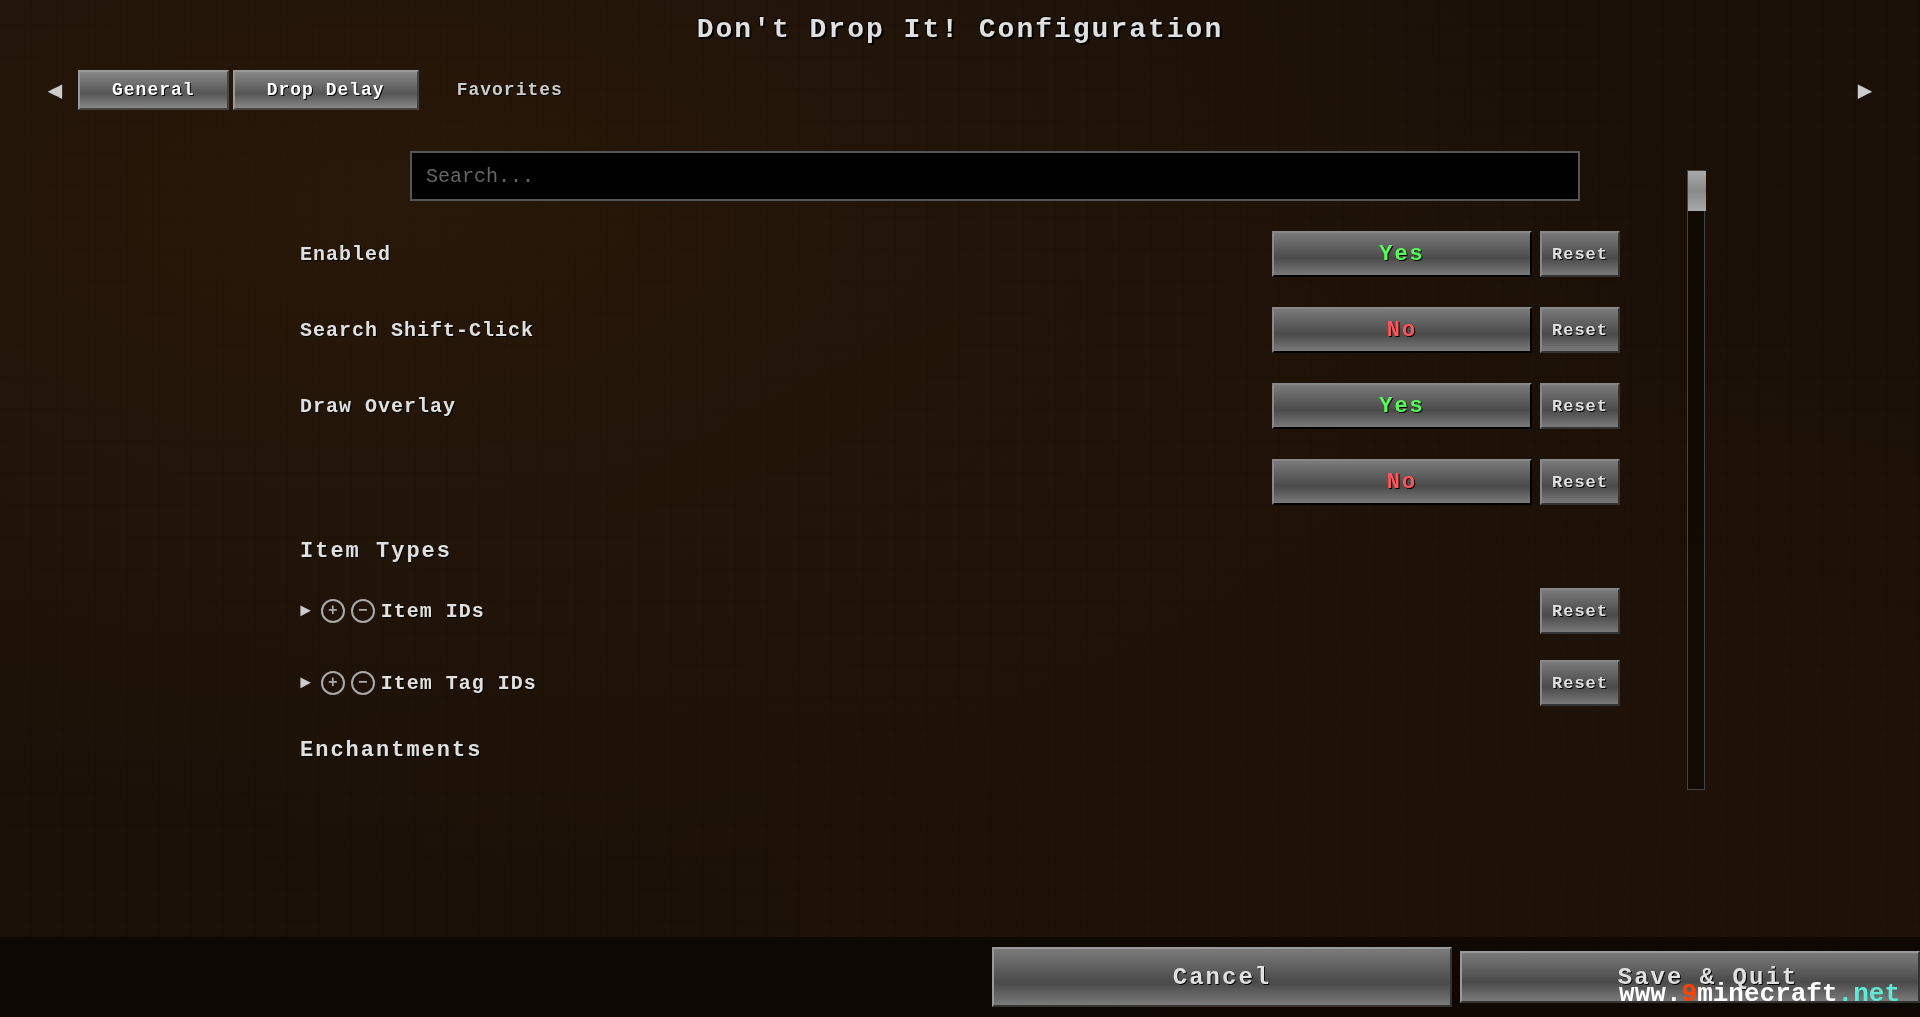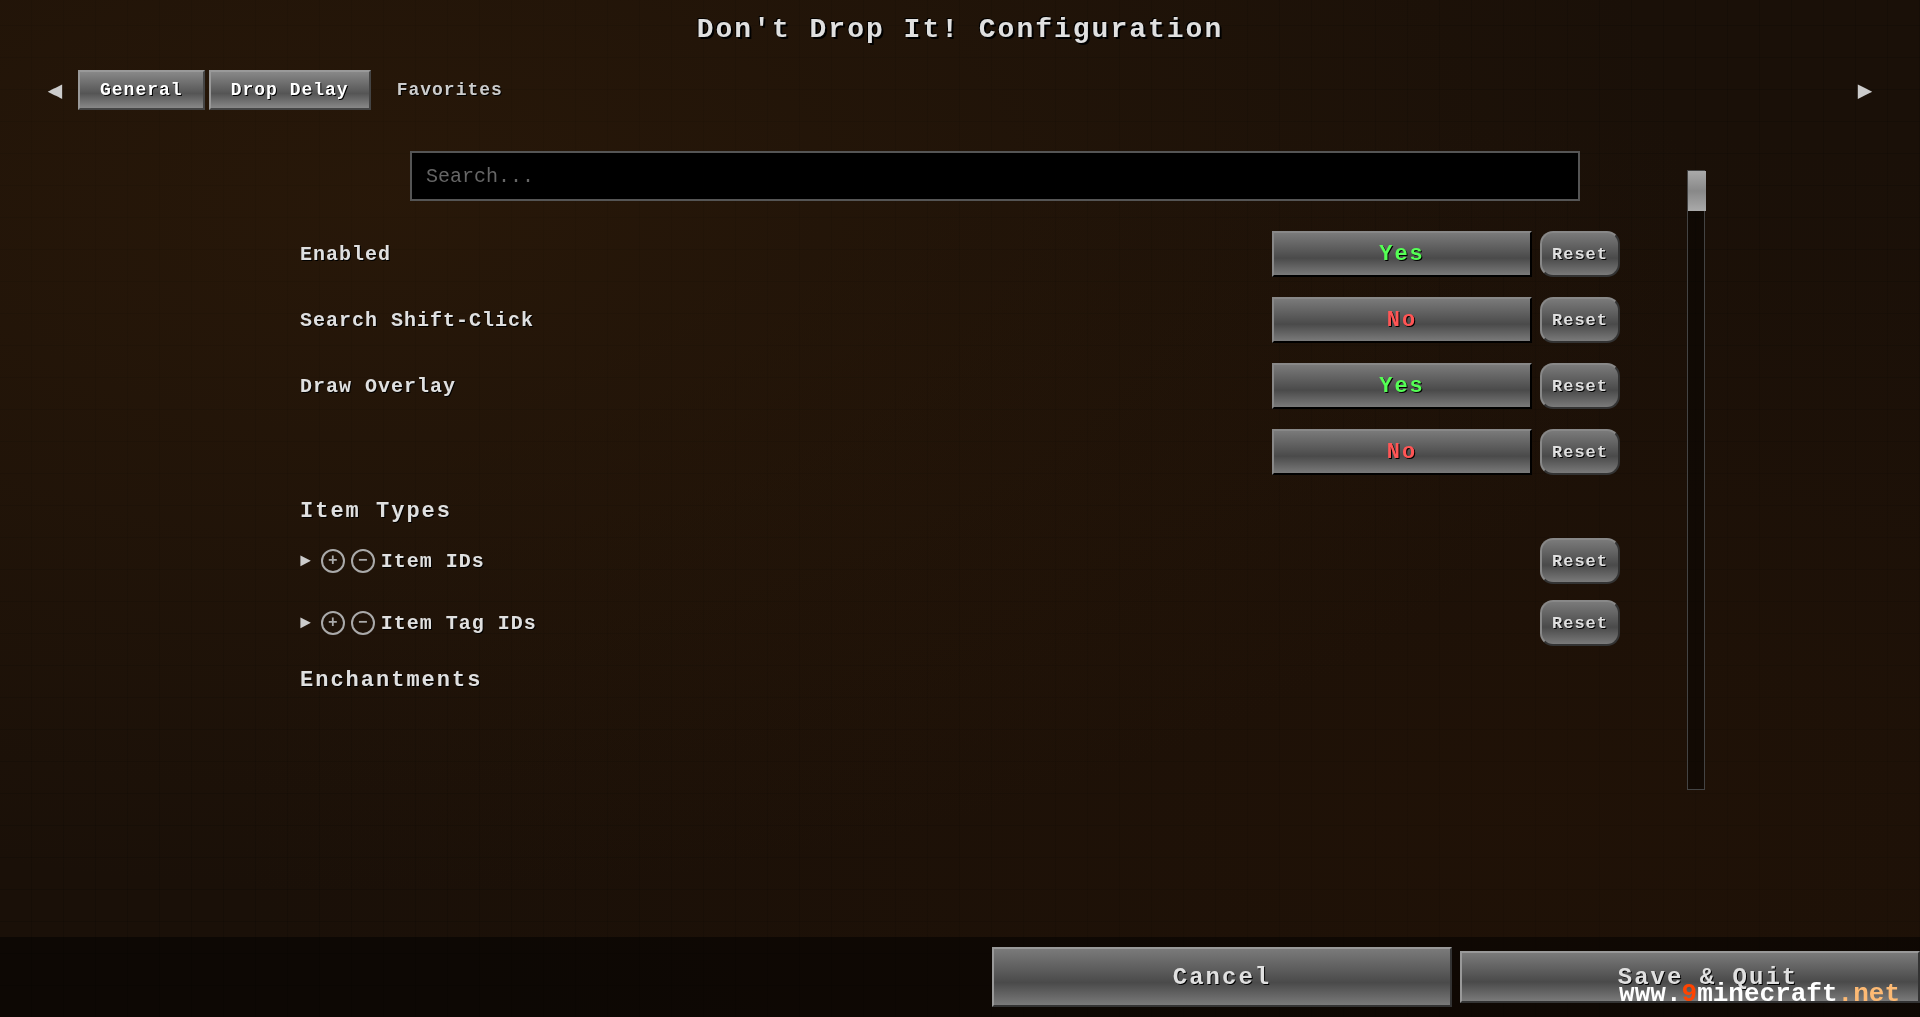--- a/index.html
+++ b/index.html
@@ -85,21 +85,21 @@
       flex-shrink: 0;
     }
 
     .tabs {
       display: flex;
       gap: 4px;
       margin-left: 8px;
     }
 
     .tab {
-      padding: 8px 20px;
+      padding: 8px 32px;
       font-family: 'Courier New', monospace;
       font-size: 18px;
       font-weight: bold;
       letter-spacing: 1px;
       cursor: pointer;
       border: 2px solid #555;
       text-shadow: 1px 1px 0 #000;
       color: #e0e0e0;
     }
 
@@ -148,21 +148,21 @@
       margin-left: 110px;
     }
 
     .search-input::placeholder { color: #666; }
 
     
     .settings-list {
       flex: 1;
       display: flex;
       flex-direction: column;
-      gap: 0;
+      gap: 10px;
     }
 
     .setting-row {
       display: flex;
       align-items: center;
       padding: 10px 0;
       min-height: 60px;
     }
 
     .setting-label {
@@ -210,21 +210,20 @@
       border-right: 2px solid #333;
       border-bottom: 2px solid #333;
       border-left: 2px solid #888;
       color: #e0e0e0;
       cursor: pointer;
       font-family: 'Courier New', monospace;
       font-size: 17px;
       font-weight: bold;
       letter-spacing: 1px;
       text-shadow: 1px 1px 0 #000;
-      border-radius: 13px;
     }
 
     
     .section-header {
       color: #e0e0e0;
       font-family: 'Courier New', monospace;
       font-size: 22px;
       font-weight: bold;
       letter-spacing: 2px;
       text-shadow: 1px 1px 0 #000;
@@ -381,21 +380,21 @@
     }
 
     .watermark-minecraft {
       color: #fff;
       font-family: 'Courier New', monospace;
       font-size: 26px;
       font-weight: bold;
     }
 
     .watermark-net {
-      color: #fdba74;
+      color: #5eead4;
       font-family: 'Courier New', monospace;
       font-size: 26px;
       font-weight: bold;
     }
   </style>
 </head>
 <body>
 
 <div class="screen">
 

